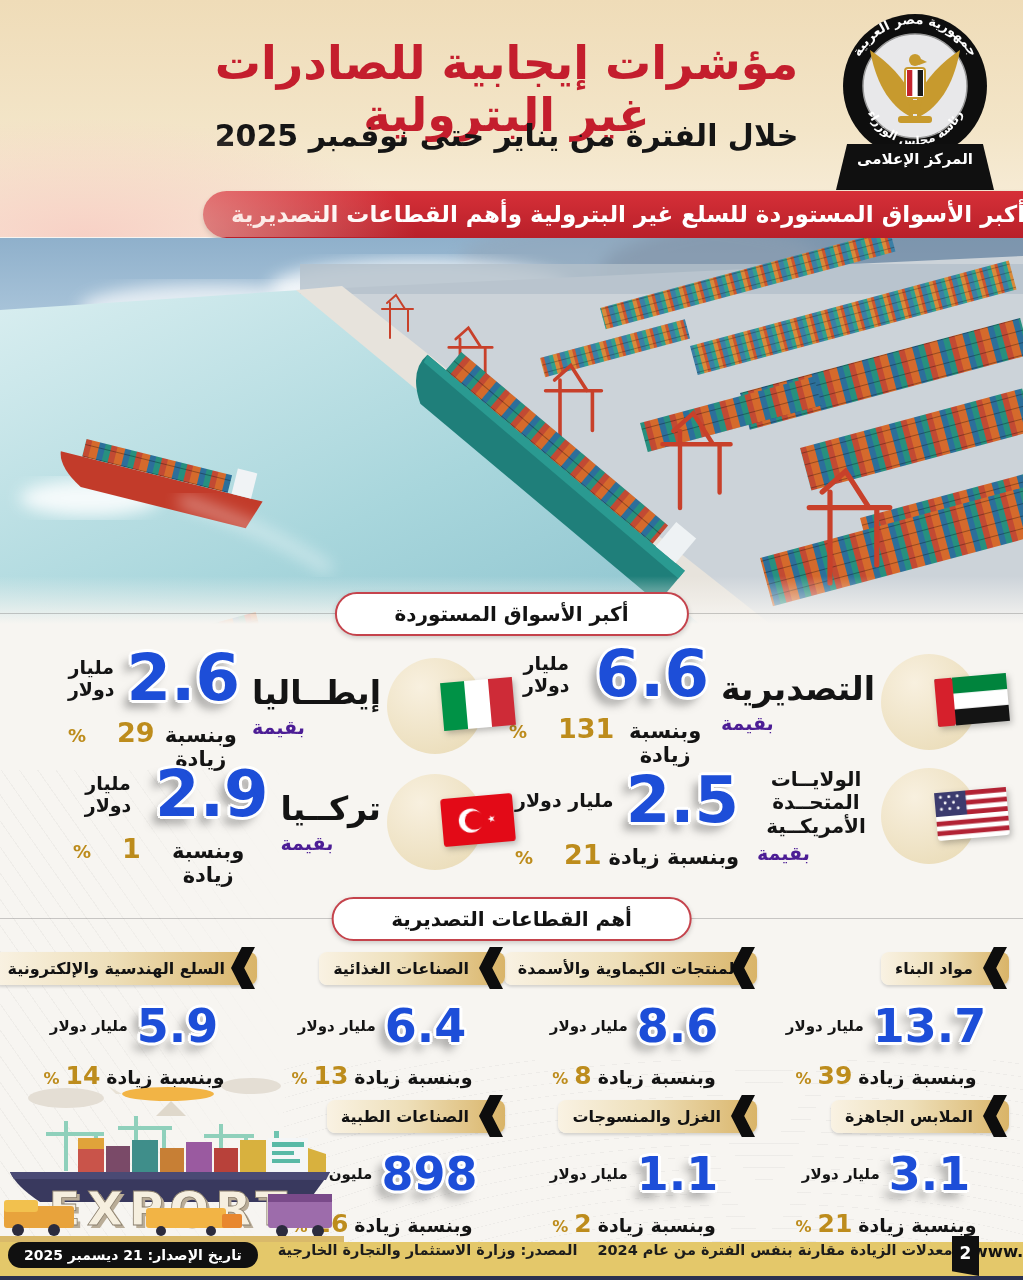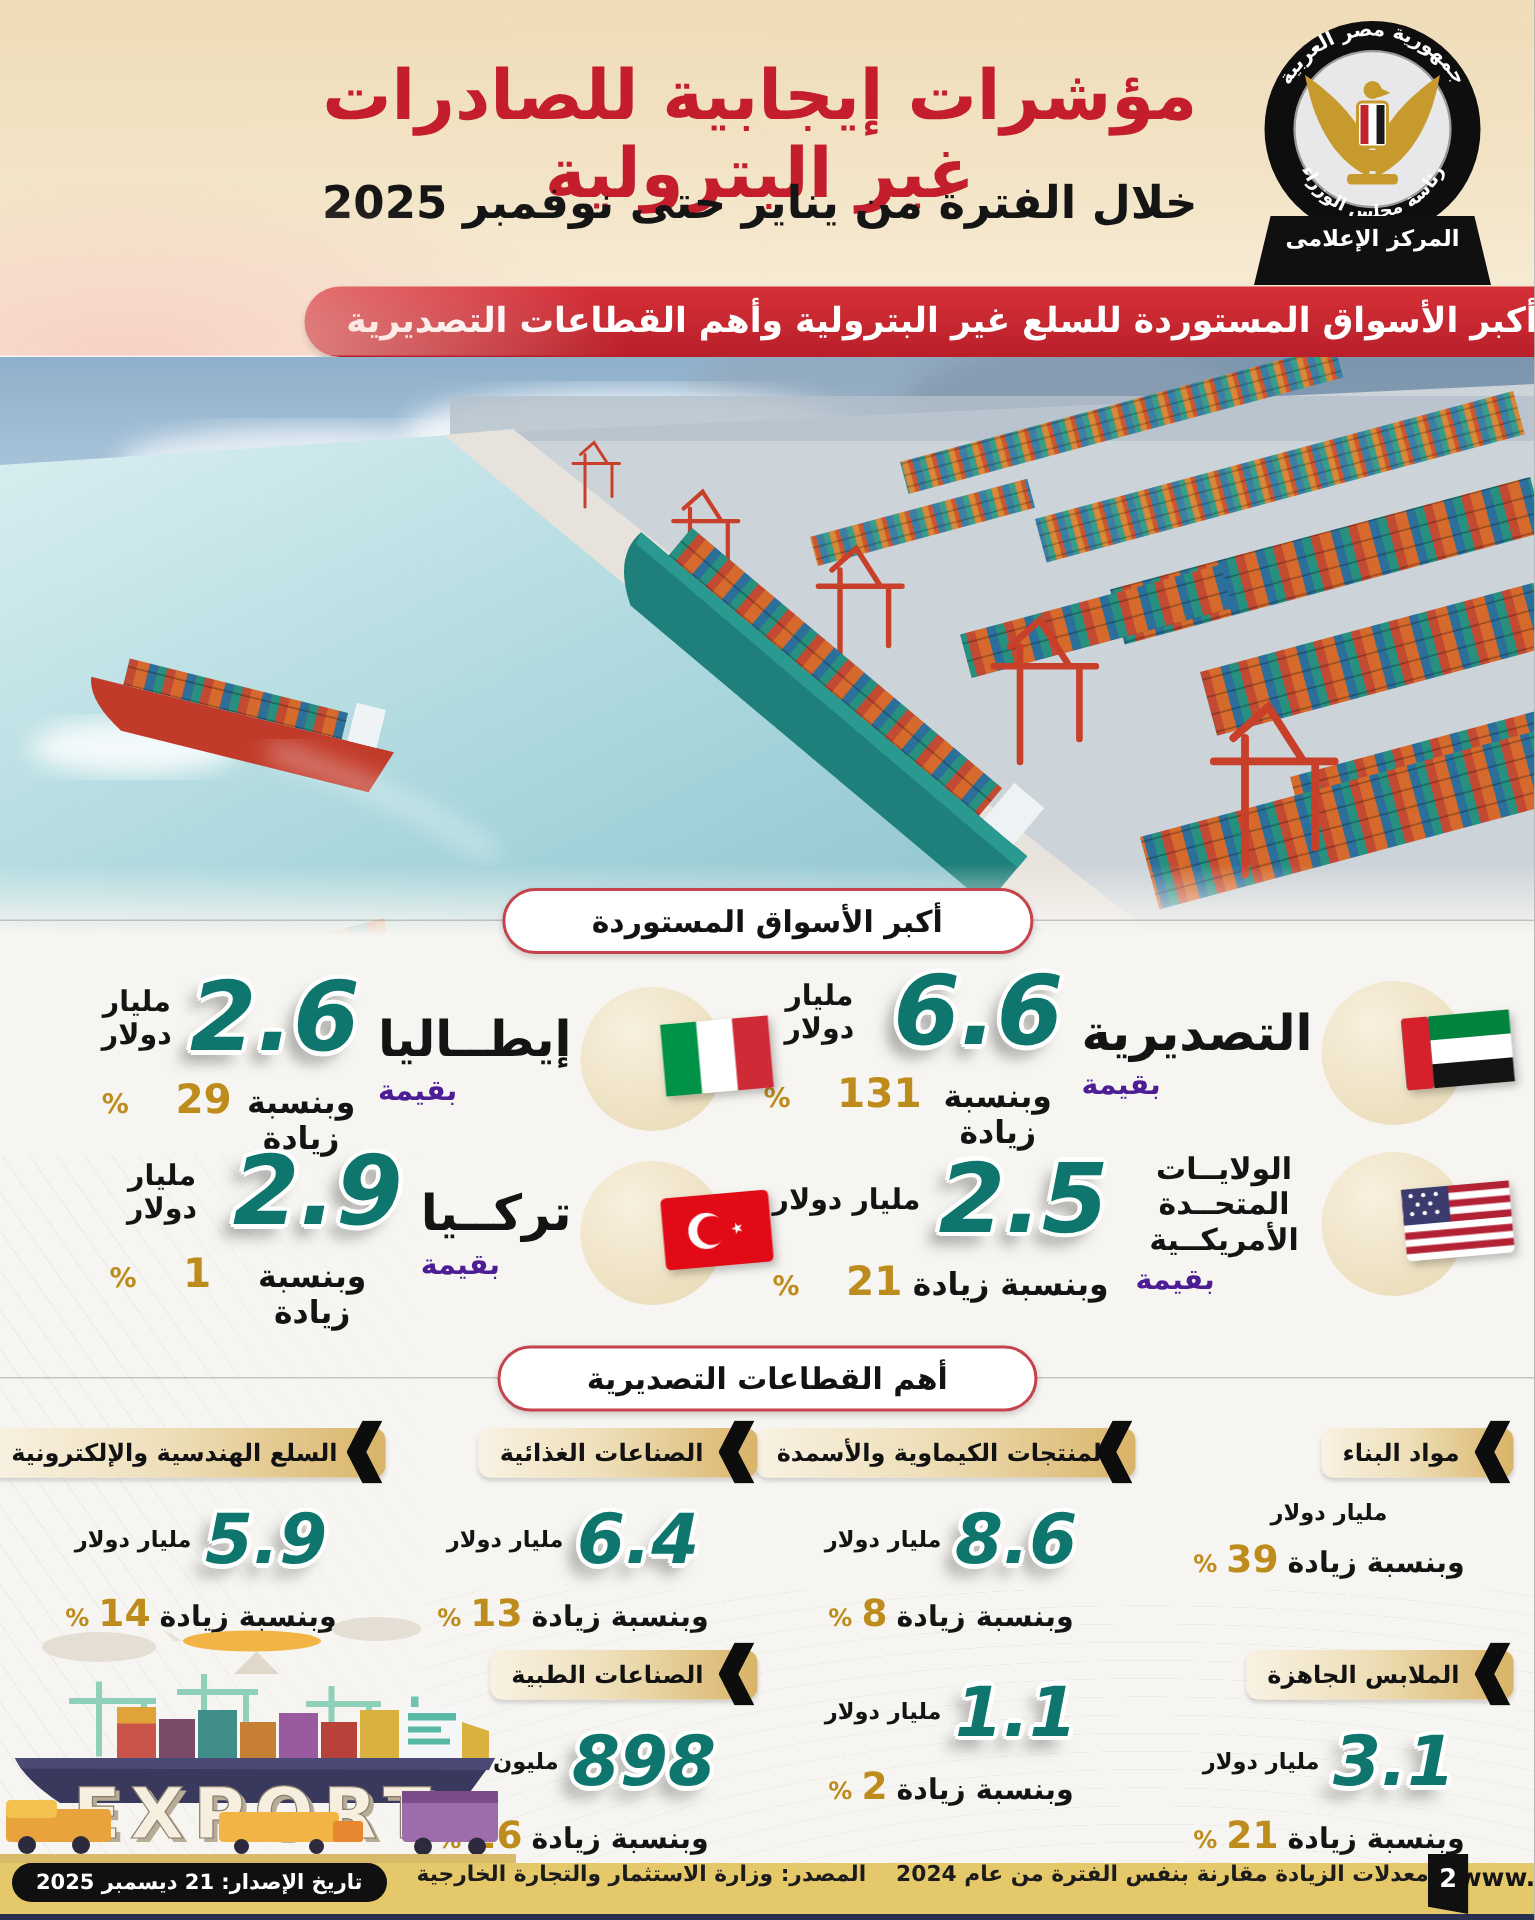--- a/index.html
+++ b/index.html
@@ -47,24 +47,24 @@
   .flag{position:absolute;right:0;top:26px;width:74px;height:48px;transform:rotate(-5deg);
         filter:drop-shadow(2px 3px 3px rgba(0,0,0,.25));}
   .m-name-col{flex:0 0 auto;text-align:center;margin-left:6px;}
   .m-name{font-size:33px;font-weight:bold;color:#141414;line-height:1.18;}
   .m-name.small{font-size:20px;width:118px;}
   .m-prefix{font-size:19px;font-weight:bold;color:#4c1d95;margin-top:4px;text-align:left;}
   .m-val-col{flex:1;text-align:center;}
   .m-val-row{display:flex;align-items:center;justify-content:center;gap:12px;}
   .m-num{font-size:64px;font-weight:bold;}
   .m-unit{font-size:19px;font-weight:bold;color:#141414;}
-  .outline-num{color:#0f766e;
+  .outline-num{color:#1d4ed8;
       text-shadow:-3px 0 0 #fff,3px 0 0 #fff,0 -3px 0 #fff,0 3px 0 #fff,
       -2px -2px 0 #fff,2px -2px 0 #fff,-2px 2px 0 #fff,2px 2px 0 #fff,
-      -7px 8px 9px rgba(90,90,90,.5);font-style:italic;}
+      -7px 8px 9px rgba(90,90,90,.5);}
   .pct{display:flex;justify-content:center;align-items:baseline;gap:7px;margin-top:2px;}
   .pct .p-prefix{font-size:21px;font-weight:bold;color:#141414;}
   .pct .p-num{font-size:27px;font-weight:bold;color:#bd8c1c;margin-left:24px;}
   .pct .p-sign{font-size:18px;font-weight:bold;color:#bd8c1c;}
   
   .sector{position:absolute;width:246px;text-align:center;}
   .sec-head{position:relative;display:inline-block;margin-left:auto;max-width:246px;
         background:linear-gradient(270deg,#d9b468 0%,#eedfb9 55%,#f9f2e3 100%);
         border-radius:8px;padding:7px 36px 7px 14px;white-space:nowrap;
         box-shadow:0 2px 3px rgba(0,0,0,.15);}
@@ -356,20 +356,21 @@
 
   <div class="rule" style="top:918px"></div>
   <div class="pill" style="top:897px">أهم القطاعات التصديرية</div>
   <div class="diag-left"></div>
   <div class="curves-right"></div>
 
   <div class="sector" style="top:952px;right:14px">
     <div class="sec-head-row"><div class="sec-head"><span class="sec-chevron"></span>
       <span class="sec-name">مواد البناء</span></div></div>
     <div class="sec-val-row">
+      <span class="sec-num outline-num">13.7</span>
       <span class="sec-unit">مليار دولار</span>
     </div>
     <div class="sec-pct">
       <span class="p-prefix">وبنسبة زيادة</span>
       <span class="p-num">39</span>
       <span class="p-sign">%</span>
     </div>
   </div>
 
   <div class="sector" style="top:952px;right:266px">
@@ -422,20 +423,22 @@
       <span class="sec-unit">مليار دولار</span>
     </div>
     <div class="sec-pct">
       <span class="p-prefix">وبنسبة زيادة</span>
       <span class="p-num">21</span>
       <span class="p-sign">%</span>
     </div>
   </div>
 
   <div class="sector" style="top:1100px;right:266px">
+    <div class="sec-head-row"><div class="sec-head"><span class="sec-chevron"></span>
+      <span class="sec-name">الغزل والمنسوجات</span></div></div>
     <div class="sec-val-row">
       <span class="sec-num outline-num">1.1</span>
       <span class="sec-unit">مليار دولار</span>
     </div>
     <div class="sec-pct">
       <span class="p-prefix">وبنسبة زيادة</span>
       <span class="p-num">2</span>
       <span class="p-sign">%</span>
     </div>
   </div>

